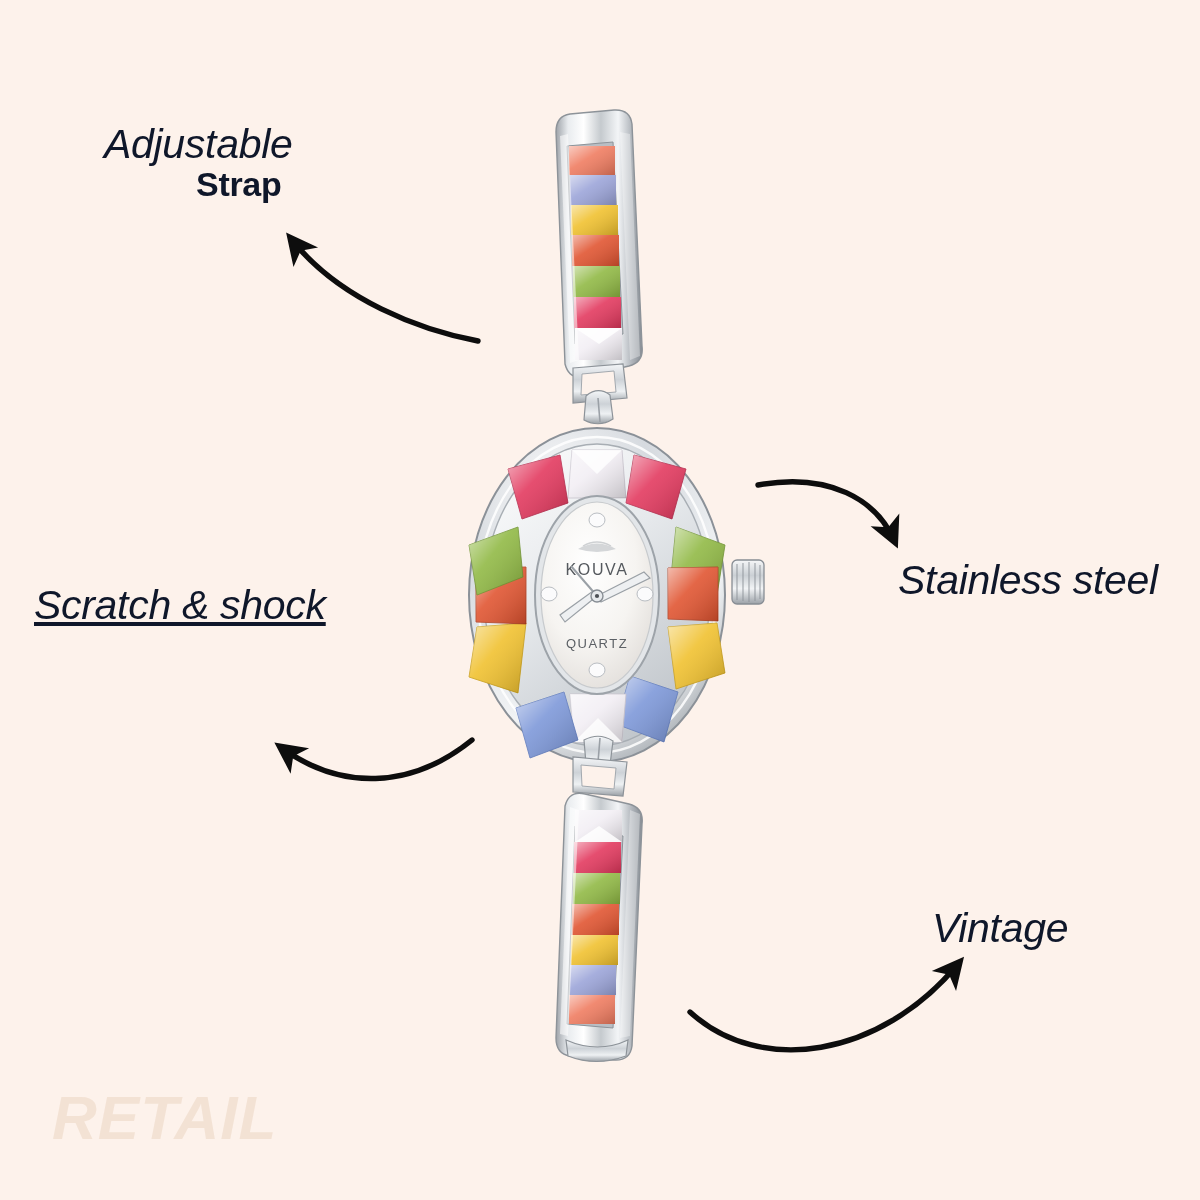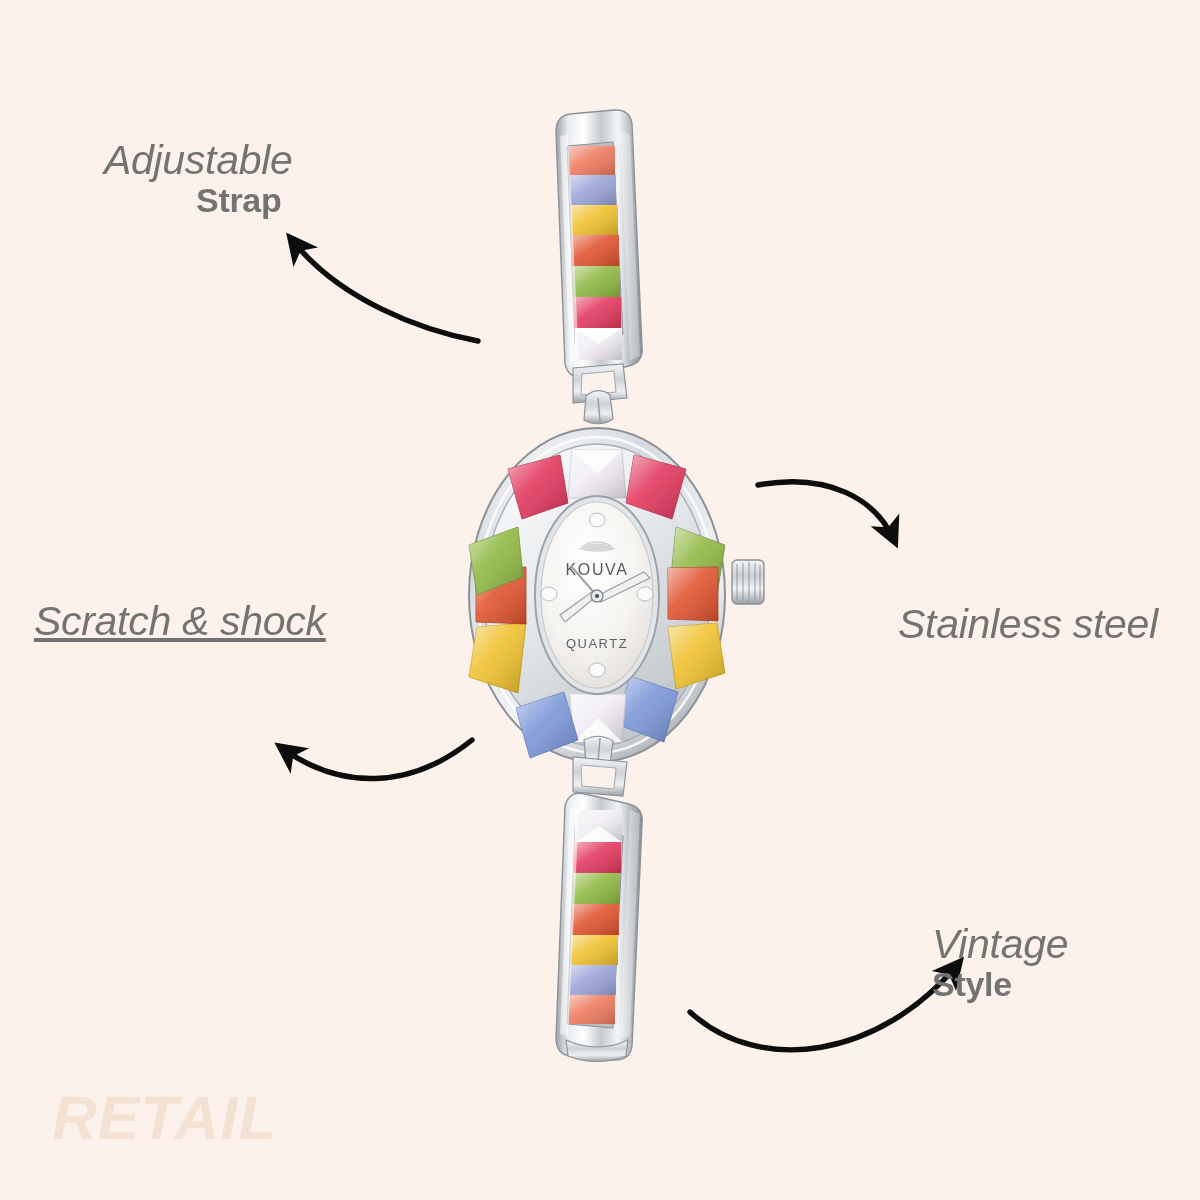--- a/index.html
+++ b/index.html
@@ -18,45 +18,44 @@
   #stage {
     position: relative;
     width: 1200px;
     height: 1200px;
     background: #fdf2eb;
   }
 
   
   .callout {
     position: absolute;
-    color: #737373;
+    color: #0f172a;
     line-height: 1.08;
     white-space: nowrap;
-    margin-top: 16px;
   }
   .callout .lite {
     display: block;
     font-style: italic;
     font-weight: 400;
     font-size: 41px;
     letter-spacing: -0.3px;
   }
   .callout .bold {
     display: block;
     font-weight: 700;
     font-size: 34px;
     letter-spacing: -0.3px;
   }
 
   #callout-strap       { left: 104px; top: 122px;  text-align: left; }
   #callout-strap .bold { text-indent: 92px; }
 
   #callout-resistance  { left: 34px;  top: 583px; text-decoration: underline; }
 
-  #callout-case        { left: 898px; top: 586px; }
+  #callout-case        { left: 898px; top: 558px; }
 
   #callout-vintage     { left: 932px; top: 906px; }
 
   
   .arrow-layer {
     position: absolute;
     left: 0; top: 0;
     width: 1200px;
     height: 1200px;
     pointer-events: none;
@@ -387,18 +386,17 @@
   <div class="callout" id="callout-resistance">
     <span class="lite">Scratch &amp; shock</span>
   </div>
 
   <div class="callout" id="callout-case">
     <span class="lite">Stainless steel</span>
   </div>
 
   <div class="callout" id="callout-vintage">
     <span class="lite">Vintage</span>
-    <span class="bold">Style</span>
   </div>
 
   <div id="watermark">RETAIL</div>
 
 </div>
 
 </body></html>

